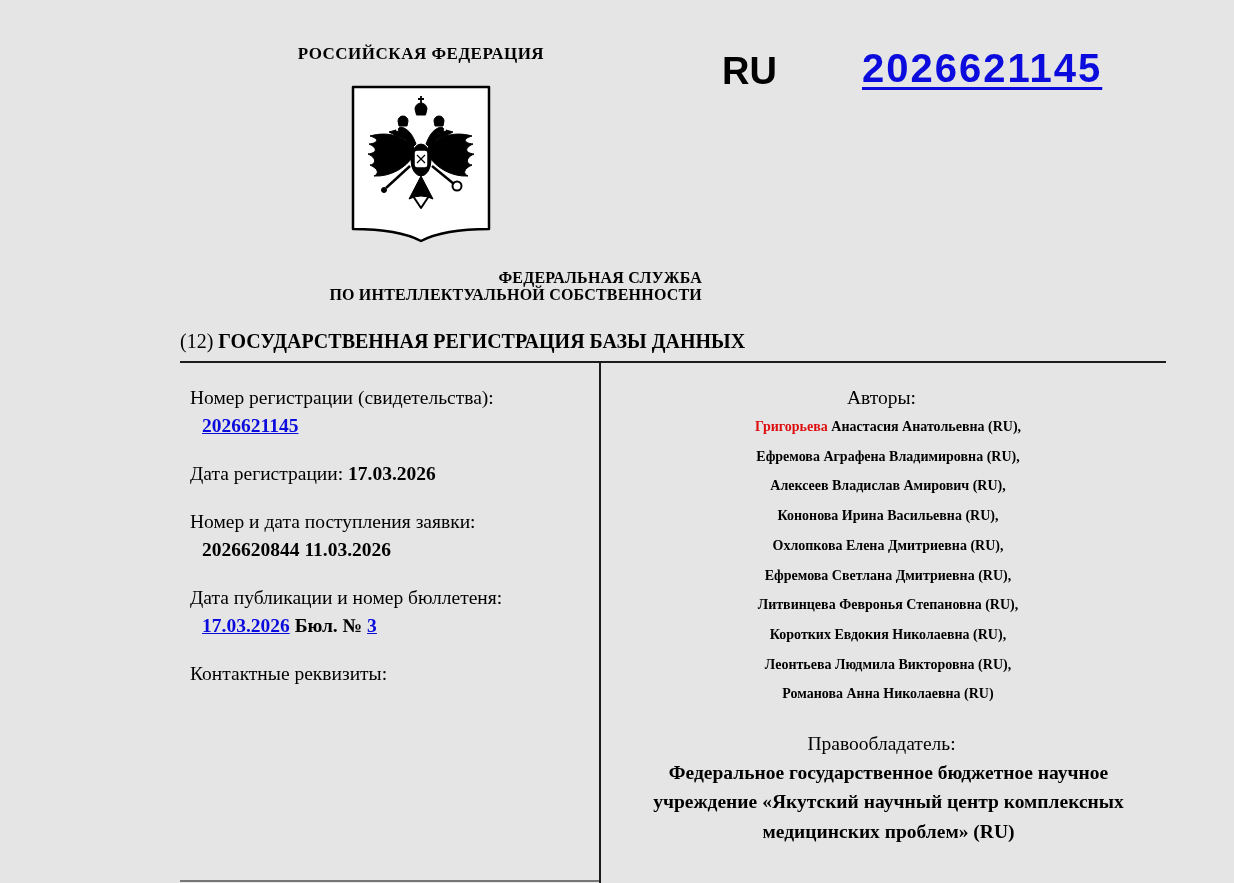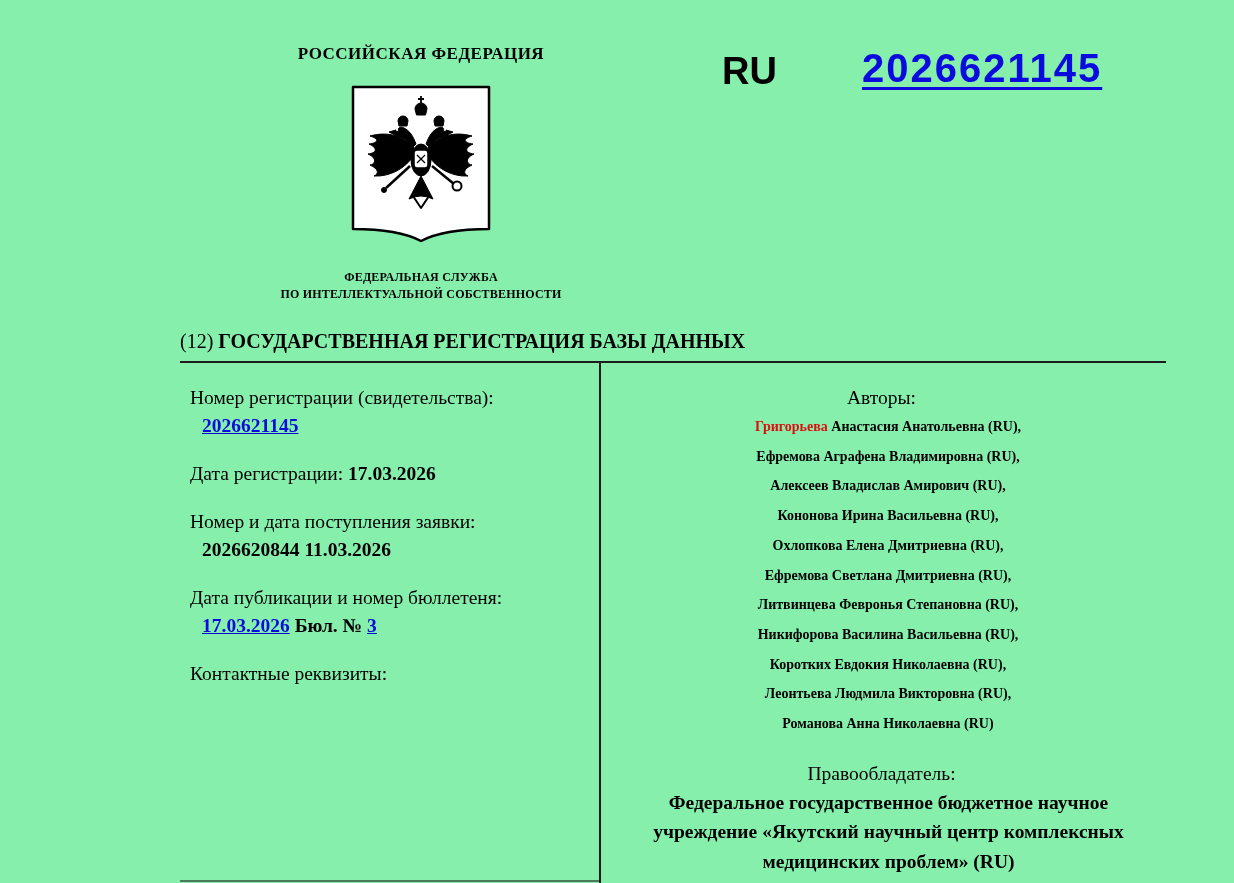--- a/index.html
+++ b/index.html
@@ -1,28 +1,28 @@
 <!DOCTYPE html>
 <html lang="ru" style="--link-blue: #0b0bdd; --accent-red: #dd0f0f; --rule-dark: #1c1c1c;"><head>
 <meta charset="utf-8">
 <style>
   html,body{margin:0;padding:0;background:#fff;}
   .sheet{
-    position:relative;width:1234px;height:883px;background:#86efac;overflow:hidden;
+    position:relative;width:1234px;height:883px;background:#e5e5e5;overflow:hidden;
     font-family:"Liberation Serif",serif;color:#000;
   }
   
   .country{
     position:absolute;top:44px;left:180px;width:482px;text-align:center;
     font-size:17px;font-weight:bold;letter-spacing:.5px;
   }
   .emblem{position:absolute;top:84px;left:350px;width:142px;height:159px;}
   .agency{
-    position:absolute;top:269px;left:140px;width:562px;text-align:center;
-    font-weight:bold;font-size:12px;line-height:17px;letter-spacing:.2px;
+    position:absolute;top:269px;left:140px;width:562px;text-align:right;
+    font-weight:bold;font-size:16px;line-height:17px;letter-spacing:.2px;
   }
   .ru-code{
     position:absolute;top:50px;left:722px;
     font-family:"Liberation Sans",sans-serif;font-weight:bold;font-size:38px;
   }
   .doc-number{
     position:absolute;top:46px;left:862px;
     font-family:"Liberation Sans",sans-serif;font-weight:bold;font-size:40px;
     color:var(--link-blue,#0b0bdd);text-decoration:underline;
     text-decoration-thickness:3px;text-underline-offset:5px;letter-spacing:2px;
@@ -153,21 +153,20 @@
       <div class="author-line">
         <span class="author-first-surname">Григорьева</span>
         <span>Анастасия Анатольевна (RU),</span>
       </div>
       <div class="author-line">Ефремова Аграфена Владимировна (RU),</div>
       <div class="author-line">Алексеев Владислав Амирович (RU),</div>
       <div class="author-line">Кононова Ирина Васильевна (RU),</div>
       <div class="author-line">Охлопкова Елена Дмитриевна (RU),</div>
       <div class="author-line">Ефремова Светлана Дмитриевна (RU),</div>
       <div class="author-line">Литвинцева Февронья Степановна (RU),</div>
-      <div class="author-line">Никифорова Василина Васильевна (RU),</div>
       <div class="author-line">Коротких Евдокия Николаевна (RU),</div>
       <div class="author-line">Леонтьева Людмила Викторовна (RU),</div>
       <div class="author-line">Романова Анна Николаевна (RU)</div>
 
       <div class="holder-label">Правообладатель:</div>
       <div class="holder-value">Федеральное государственное бюджетное научное учреждение «Якутский научный центр комплексных медицинских проблем» (RU)</div>
 
     </div>
   </div>
 

